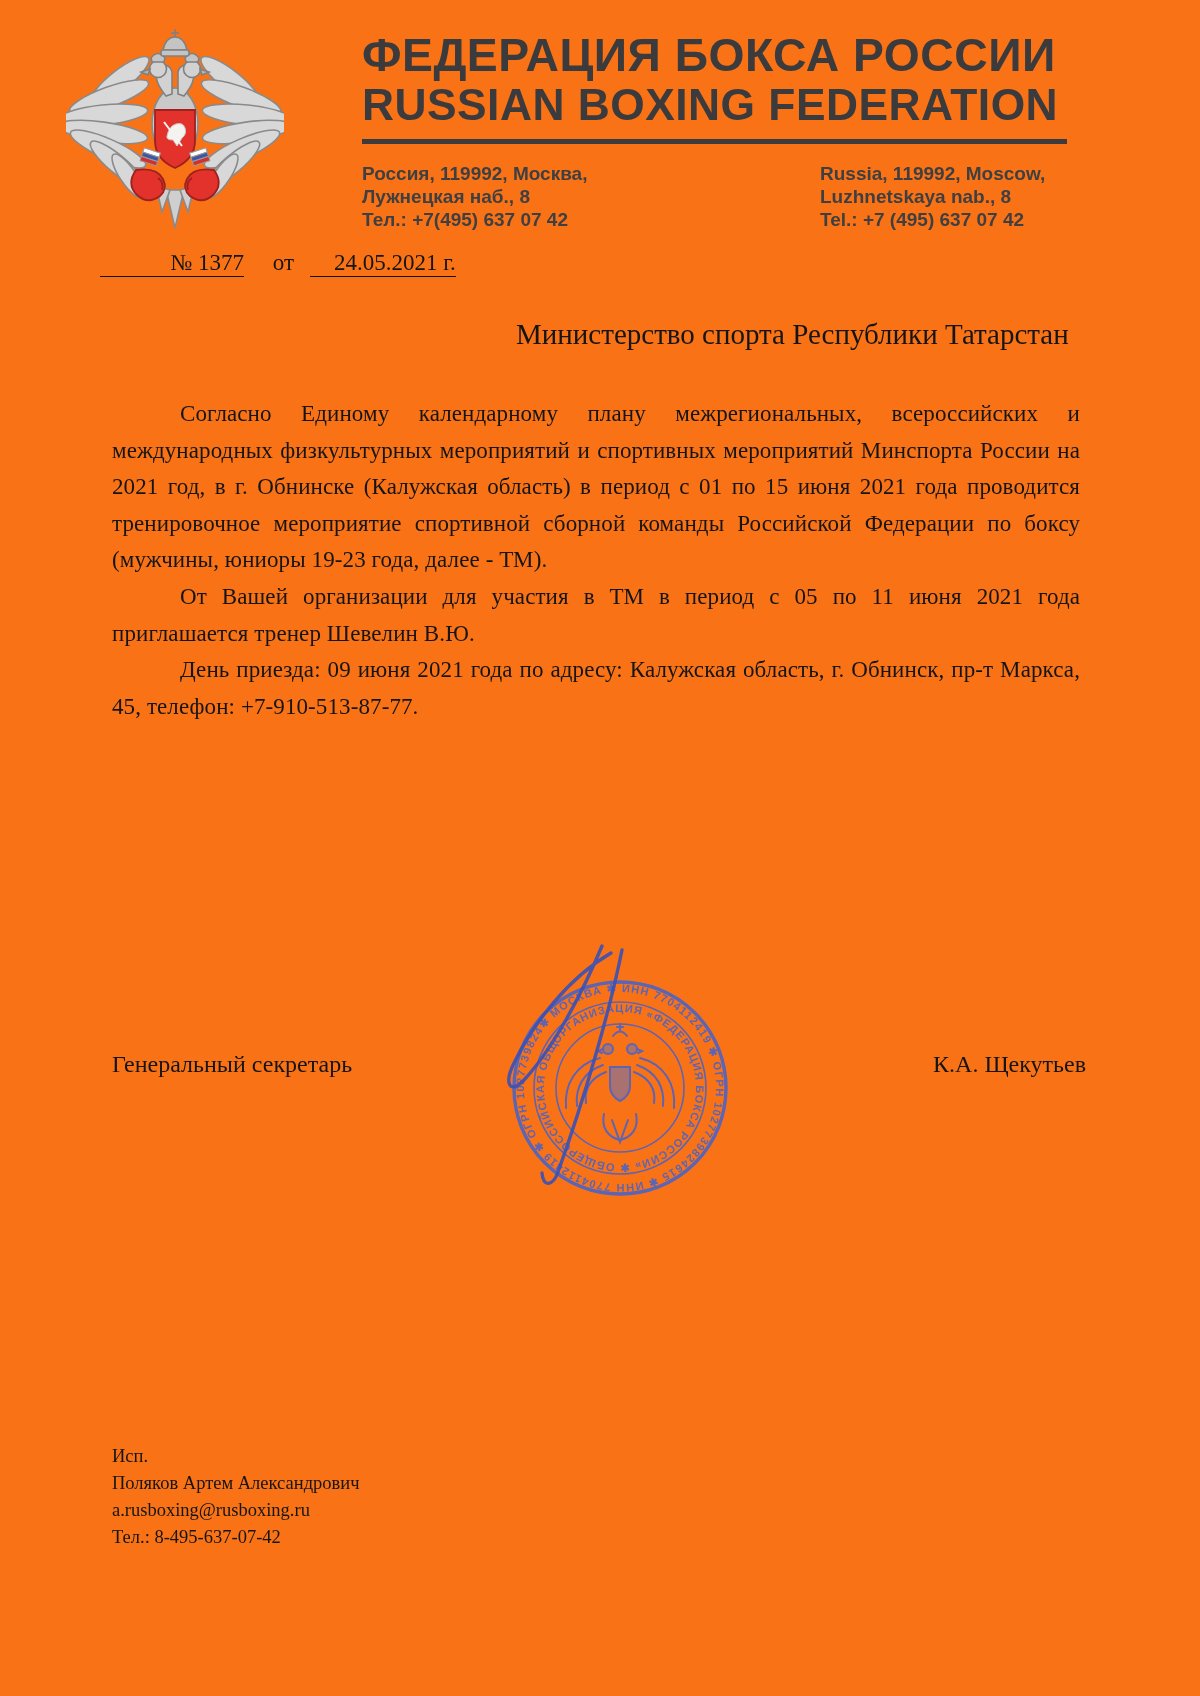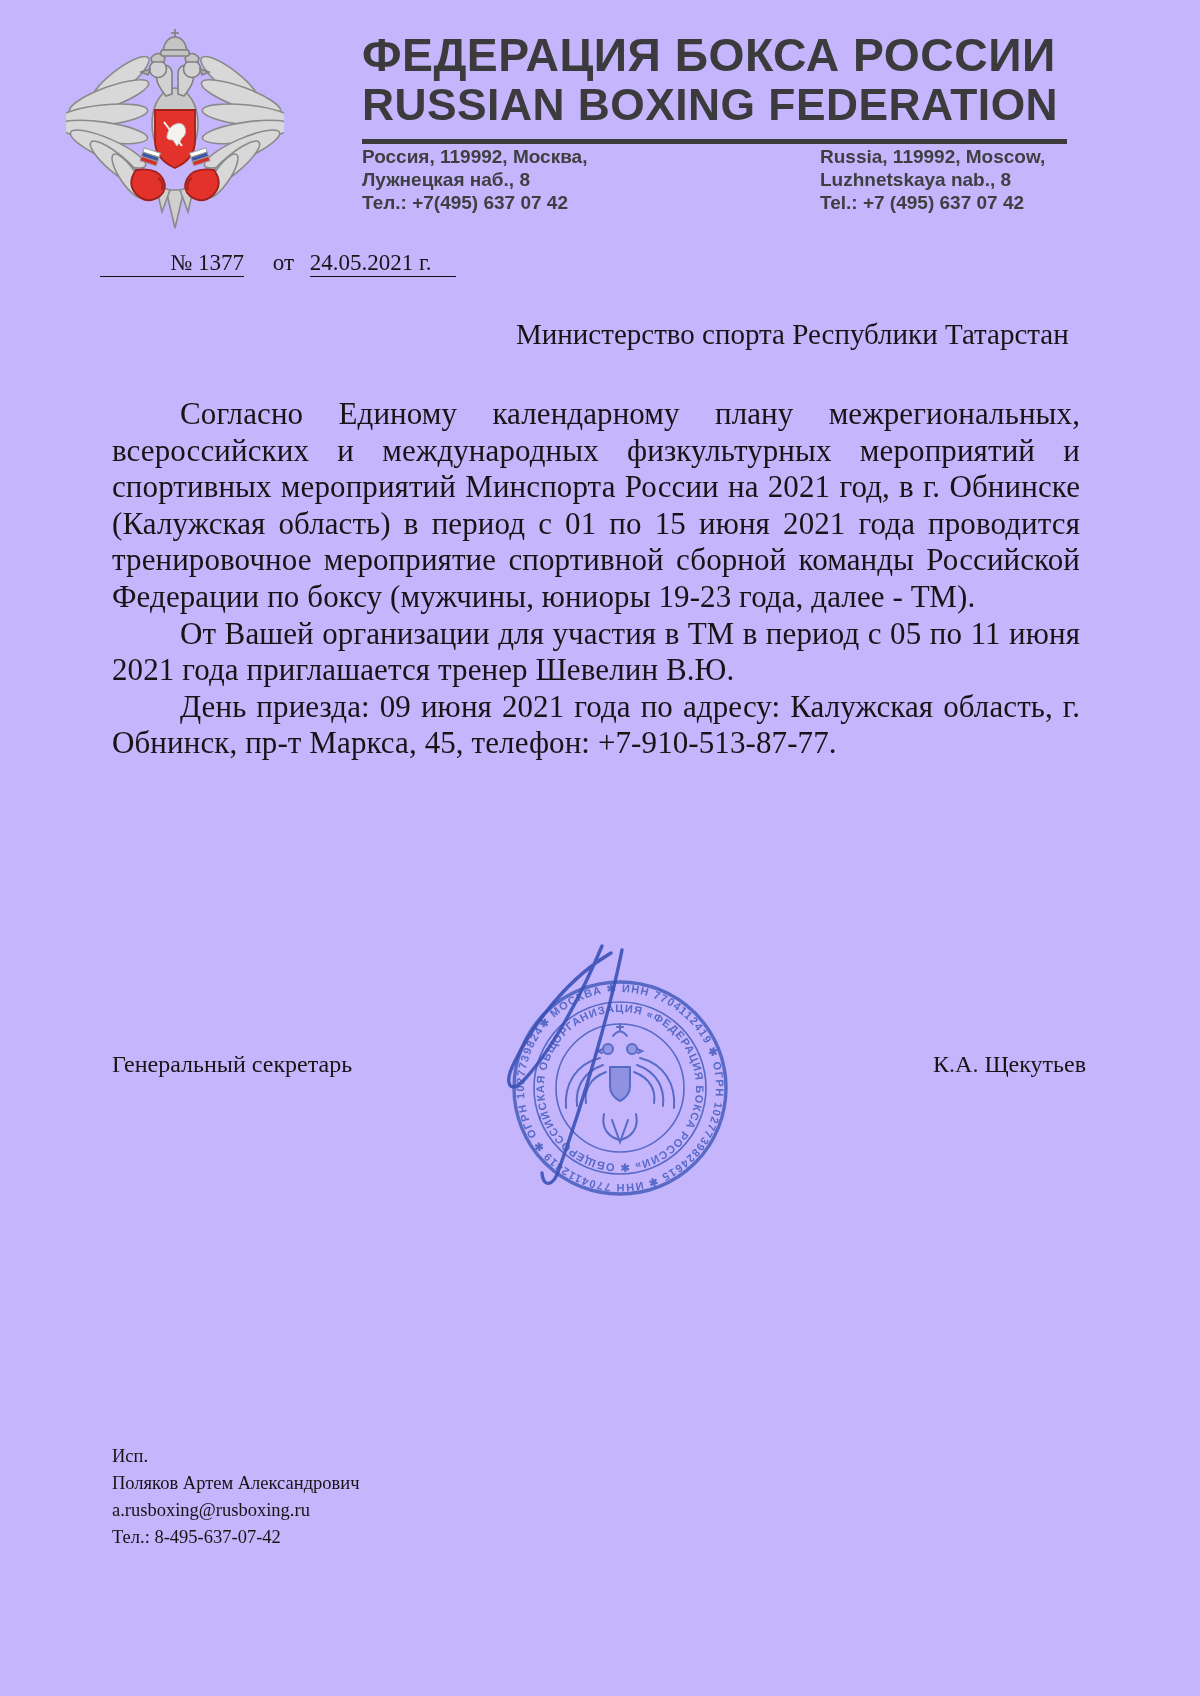--- a/index.html
+++ b/index.html
@@ -1,53 +1,53 @@
 <!DOCTYPE html>
 <html lang="ru"><head>
 <meta charset="utf-8">
 <style>
   html,body{margin:0;padding:0;background:#ffffff;}
   .page{
     position:relative;width:1200px;height:1696px;margin:0 auto;
-    background:#c4b5fd;color:#151515;
+    background:#f97316;color:#151515;
     font-family:"Liberation Serif", serif;overflow:hidden;
   }
   
   .logo{position:absolute;left:66px;top:24px;width:218px;height:212px;}
   .head-right{position:absolute;left:362px;top:30px;width:710px;}
   .title-ru{
     font-family:"Liberation Sans", sans-serif;font-weight:bold;
     font-size:47px;line-height:50px;color:#3b3b3d;letter-spacing:.5px;white-space:nowrap;
     transform:scaleX(.985);transform-origin:left;
   }
   .title-en{
     font-family:"Liberation Sans", sans-serif;font-weight:bold;
     font-size:45px;line-height:50px;color:#3b3b3d;letter-spacing:.5px;white-space:nowrap;
     transform:scaleX(.985);transform-origin:left;
   }
   .head-rule{width:705px;height:5px;background:#3b3b3d;margin-top:9px;}
-  .addr-row{position:relative;margin-top:1px;height:72px;}
+  .addr-row{position:relative;margin-top:18px;height:72px;}
   .addr{
     position:absolute;top:0;font-family:"Liberation Sans", sans-serif;font-weight:bold;
     font-size:19px;line-height:23px;color:#3f3f41;white-space:nowrap;
   }
   .addr-ru{left:0;}
   .addr-en{left:458px;}
   
   .ref-line{position:absolute;left:100px;top:250px;font-size:23px;white-space:nowrap;}
-  .ref-cell{display:inline-block;border-bottom:1.6px solid #111;text-align:left;}
+  .ref-cell{display:inline-block;border-bottom:1.6px solid #111;text-align:right;}
   .ref-no{min-width:132px;text-align:right;padding-left:12px;}
   .ref-prep{display:inline-block;margin:0 10px 0 23px;}
   .ref-date{min-width:146px;}
   
   .recipient{position:absolute;left:516px;top:318px;font-size:29px;white-space:nowrap;}
   
   .body-text{position:absolute;left:112px;top:396px;width:968px;}
   .body-text p{
-    margin:0;font-size:31px;line-height:36.6px;text-align:justify;
+    margin:0;font-size:23px;line-height:36.6px;text-align:justify;
     text-indent:68px;letter-spacing:.1px;
   }
   
   .sig-title{position:absolute;left:112px;top:1051px;font-size:24px;white-space:nowrap;}
   .sig-name{position:absolute;right:114px;top:1051px;font-size:24px;white-space:nowrap;}
   
   .stamp{position:absolute;left:504px;top:972px;width:232px;height:232px;opacity:.92;}
   .ink{position:absolute;left:452px;top:918px;width:240px;height:290px;}
   
   .executor{position:absolute;left:112px;top:1443px;font-size:18.5px;line-height:27px;}

